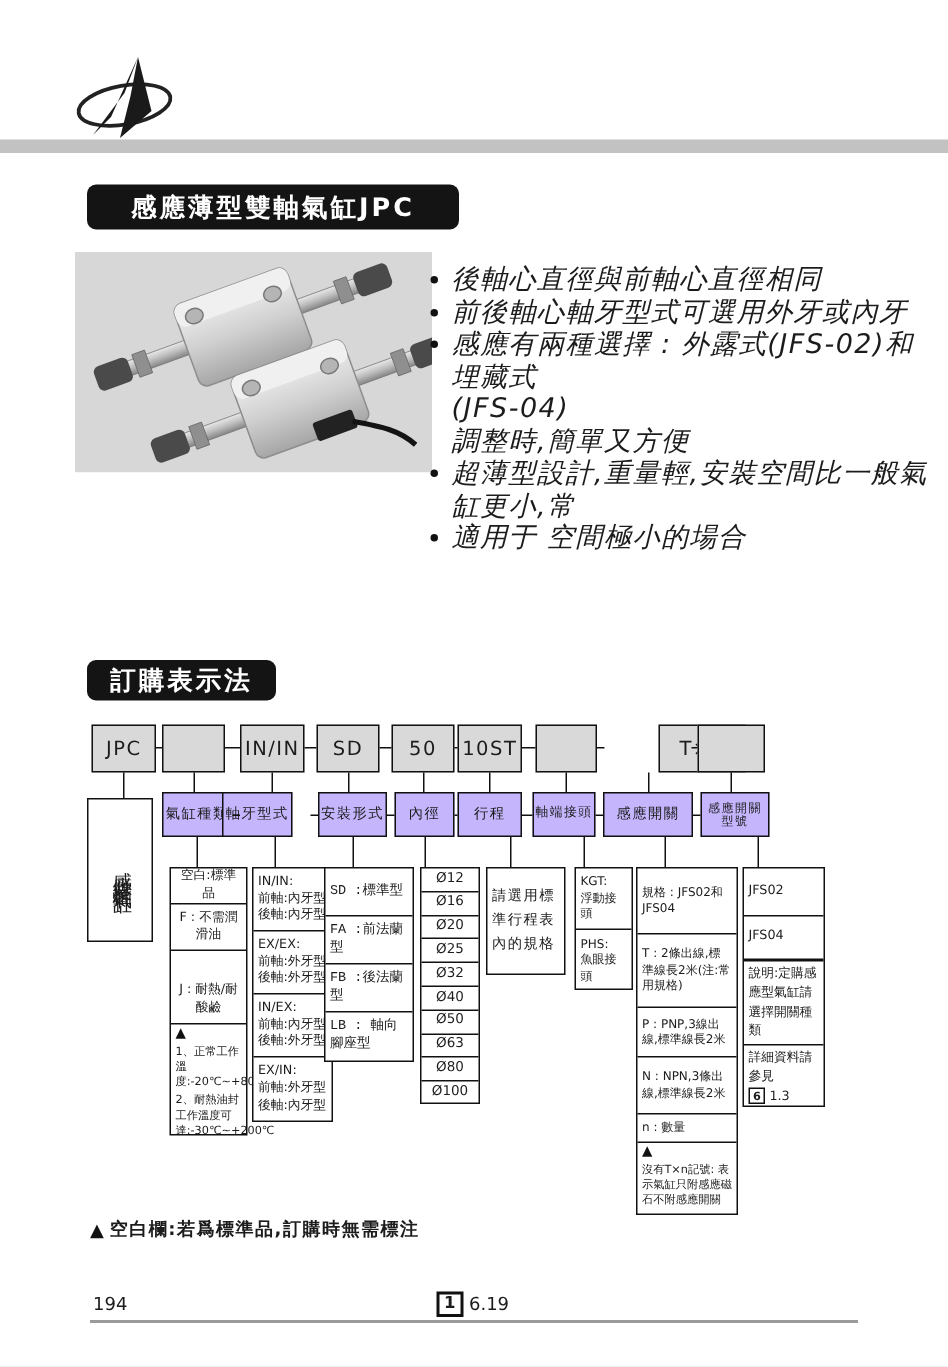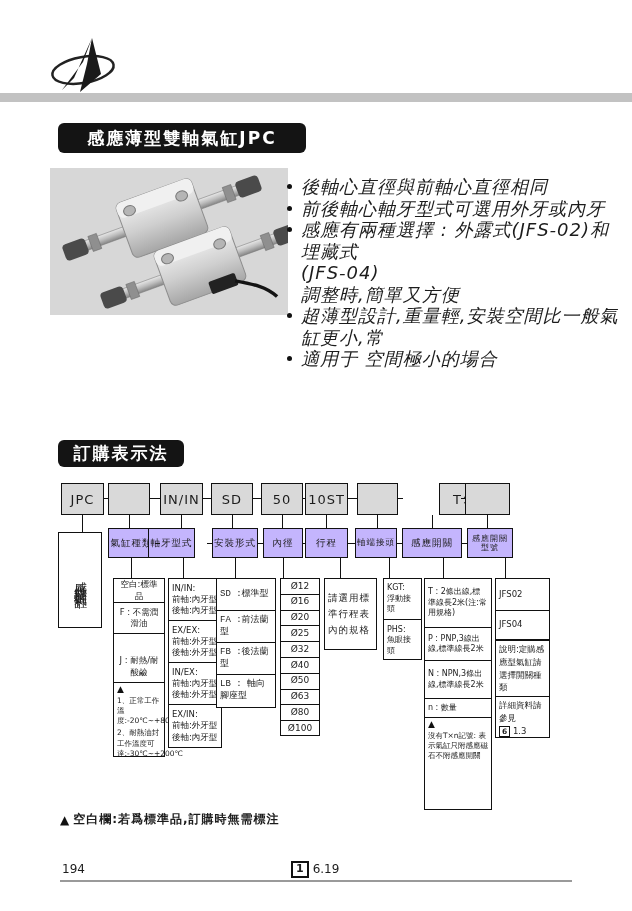--- a/index.html
+++ b/index.html
@@ -258,20 +258,21 @@
       <span>KGT:</span>
       <span>浮動接頭</span>
     </div>
     <div class="sec" style="height:41px;">
       <span>PHS:</span>
       <span>魚眼接頭</span>
     </div>
   </div>
 
   <div class="dbox" style="left:424px;top:578px;width:68px;height:232px;font-size:8px;">
+    <div class="sec" style="height:44px;">規格 : JFS02和JFS04</div>
     <div class="sec" style="height:49px;">T : 2條出線,標準線長2米(注:常用規格)</div>
     <div class="sec" style="height:33px;">P : PNP,3線出線,標準線長2米</div>
     <div class="sec" style="height:38px;">N : NPN,3條出線,標準線長2米</div>
     <div class="sec" style="height:19px;">n : 數量</div>
     <div class="sec" style="height:49px;justify-content:flex-start;font-size:7.5px;">
       <span class="tri">▲</span>
       <div class="smallnote">沒有T×n記號: 表示氣缸只附感應磁石不附感應開關</div>
     </div>
   </div>
 

